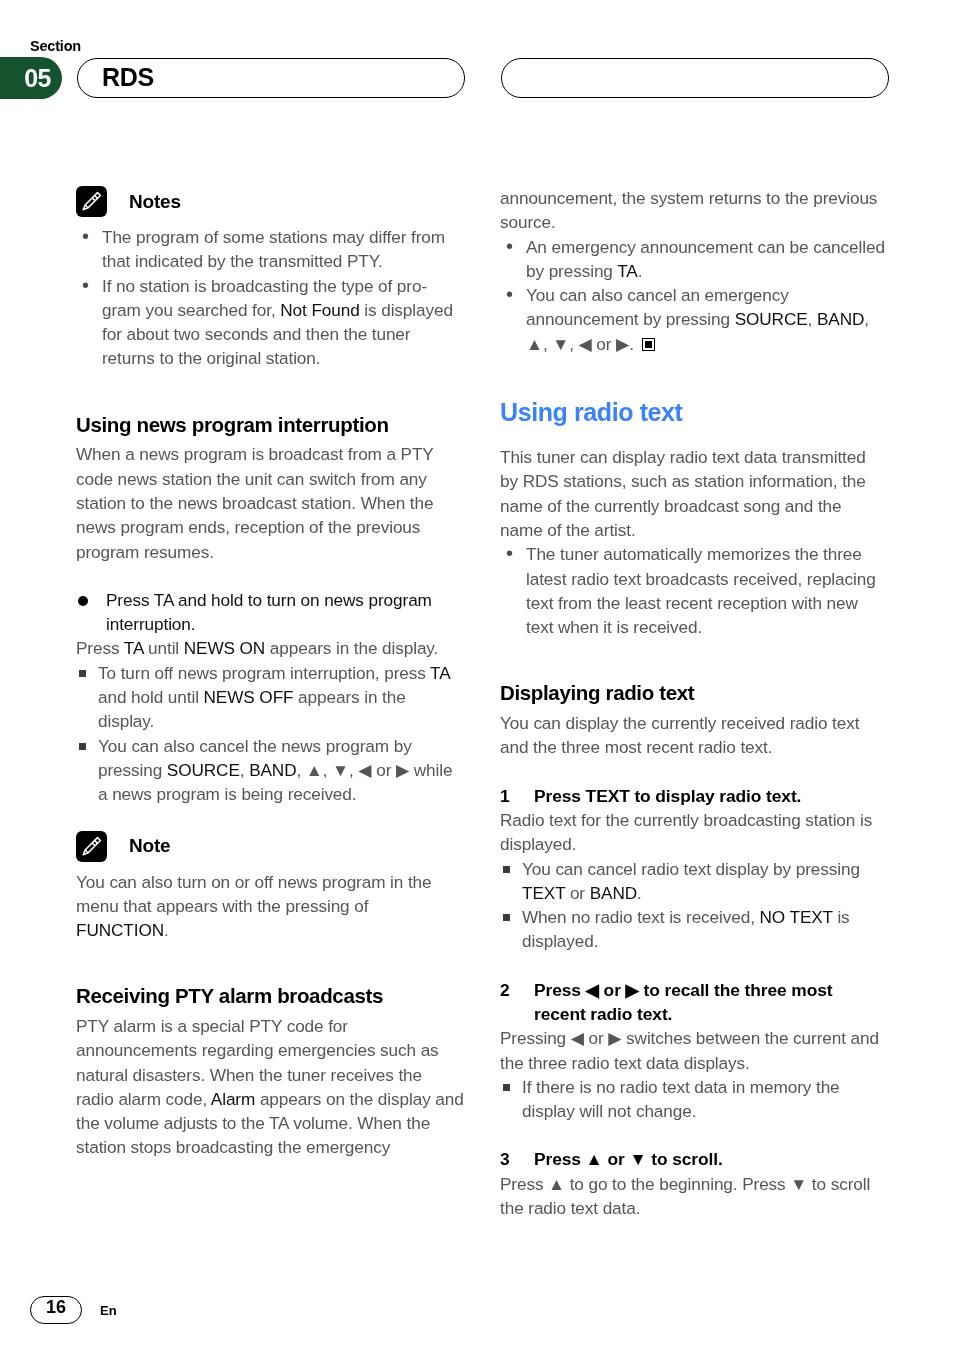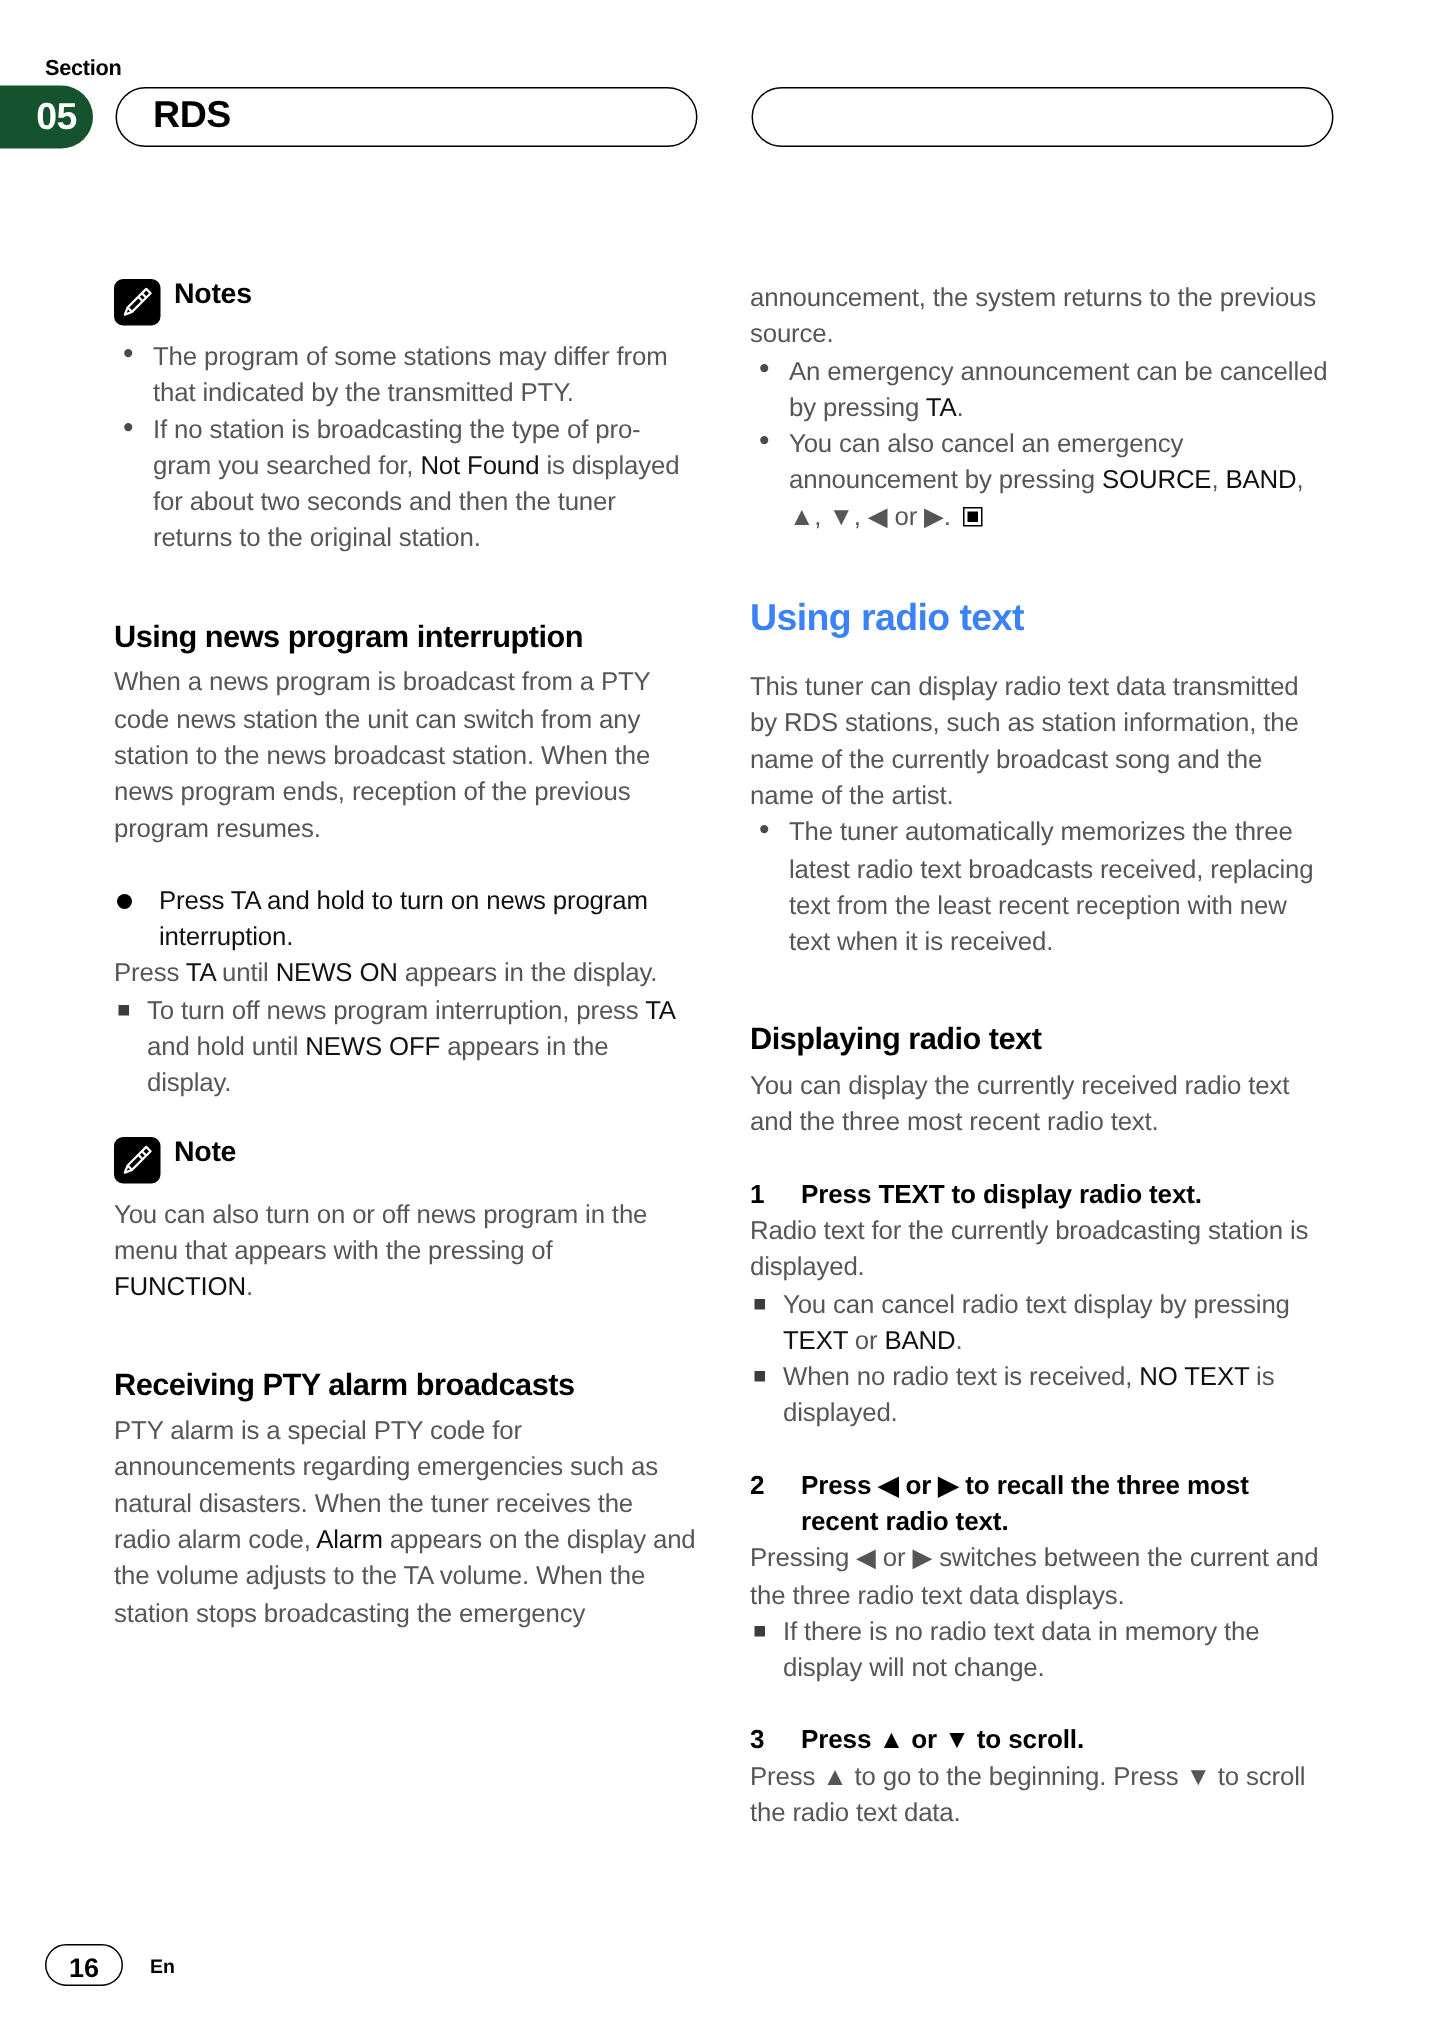--- a/index.html
+++ b/index.html
@@ -118,21 +118,22 @@
     margin: 0 0 6px 0;
   }
 
   .para { margin: 0 0 0 0; }
   .gap-md { height: 24px; }
   .gap-xl { height: 42px; }
 
   
   .note-head {
     display: flex;
-    gap: 9px;
+    align-items: center;
+    gap: 22px;
     margin-bottom: 8px;
   }
   .note-icon {
     width: 31px;
     height: 31px;
     background: #000;
     border-radius: 6px;
     flex: 0 0 auto;
     position: relative;
   }
@@ -238,21 +239,21 @@
     display: flex;
     align-items: center;
     gap: 18px;
   }
   .page-oval {
     width: 52px;
     height: 28px;
     border: 1.6px solid #000;
     border-radius: 14px;
     display: flex;
-    align-items: flex-end;
+    align-items: flex-start;
     justify-content: center;
     box-sizing: border-box;
   }
   .page-num {
     font-size: 18px;
     font-weight: bold;
     color: #000;
   }
   .lang {
     font-size: 13px;
@@ -306,20 +307,21 @@
   <div class="gap-md"></div>
 
   <div class="dot-item body-text">
     <b>Press TA and hold to turn on news program interruption.</b>
   </div>
   <div class="body-text"><span>Press </span><b>TA</b><span> until </span><b>NEWS ON</b><span> appears in the display.</span></div>
 
   <div class="body-text sq-item"><span>To turn off news program interruption, press </span><b>TA</b><span> and hold until </span><b>NEWS OFF</b><span> appears in the display.</span></div>
 
 
+  <div class="body-text sq-item"><span>You can also cancel the news program by pressing </span><b>SOURCE</b><span>, </span><b>BAND</b><span>, ▲, ▼, ◀ or ▶ while a news program is being received.</span></div>
 
   <div class="gap-md"></div>
 
   <div>
     <div class="note-head">
       <span class="note-icon">
         <svg width="23" height="23" viewBox="0 0 23 23">
           <g fill="none" stroke="#ffffff" stroke-width="1.5" stroke-linejoin="round">
             <path d="M17.5 2.6 L20.4 5.5 L8.0 17.9 L3.2 19.8 L5.1 15.0 Z"></path>
             <path d="M14.6 5.5 L17.5 8.4"></path>

